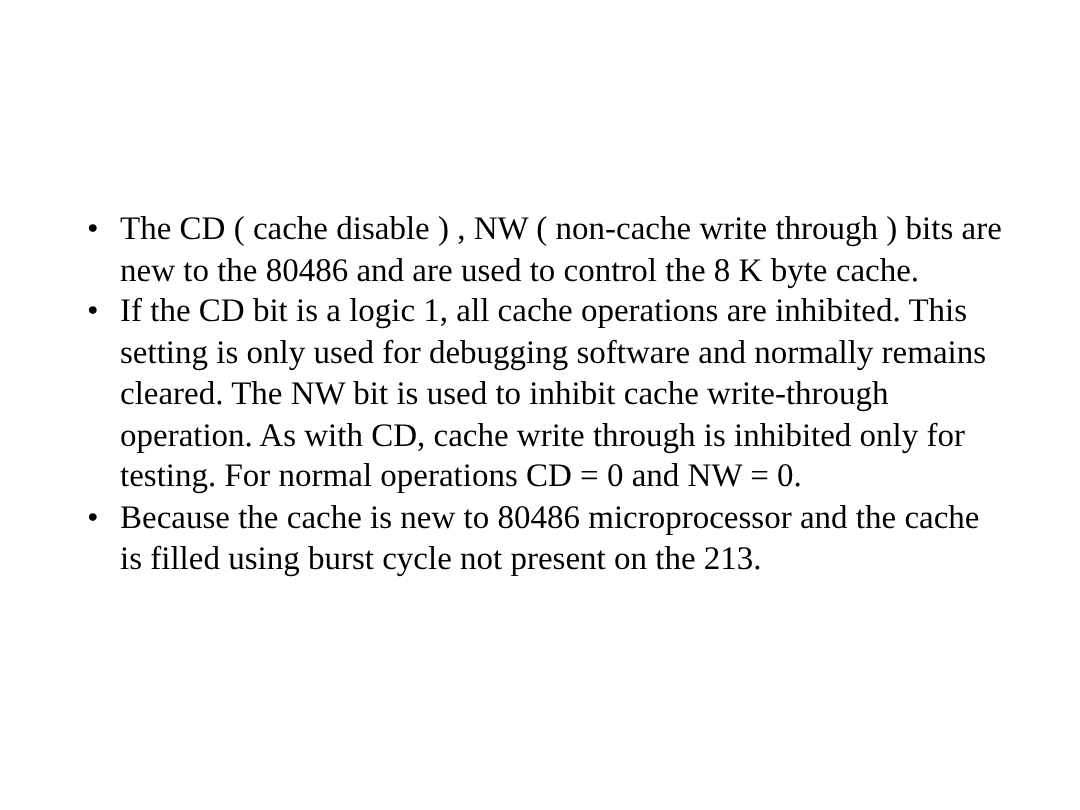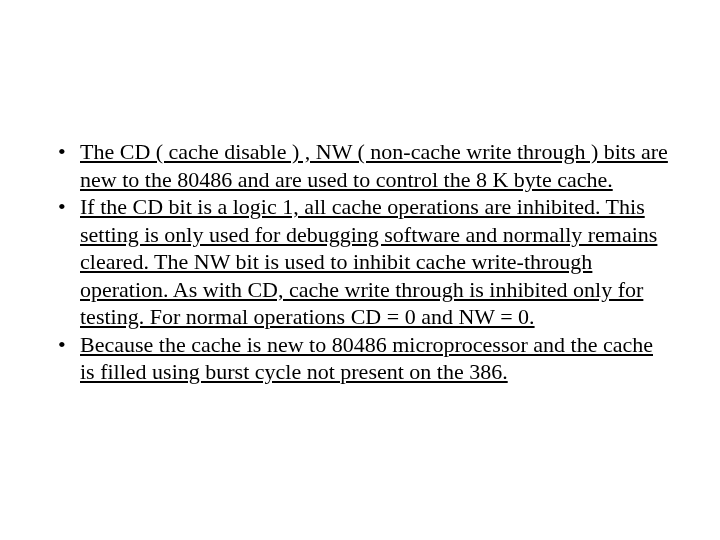--- a/index.html
+++ b/index.html
@@ -11,21 +11,20 @@
       width: 720px;
       height: 540px;
       background: #ffffff;
       font-family: "Times New Roman", Times, serif;
       font-size: 22px;
       color: #000000;
       padding: 138px 50px 0 50px;
     }
     ul {
       list-style: none;
-      text-decoration: underline;
     }
     li {
       position: relative;
       padding-left: 30px;
       line-height: 1.25;
       margin-bottom: 0;
     }
     li::before {
       content: "•";
       position: absolute;
@@ -38,15 +37,15 @@
 <body>
 
 <ul>
   <li>
     <span>The CD ( cache disable ) , NW ( non-cache write through ) bits are new to the 80486  and are used to control the 8 K byte cache.</span>
   </li>
   <li>
     <span>If the CD bit is a logic 1, all cache operations are inhibited. This setting is only used for debugging software and normally remains cleared. The NW bit is used to inhibit cache write-through operation. As with CD, cache write through is inhibited only for testing. For normal operations CD = 0 and NW = 0.</span>
   </li>
   <li>
-    <span>Because the cache is new to 80486 microprocessor and the cache is filled using burst cycle not present on the 386.</span>
+    <span>Because the cache is new to 80486 microprocessor and the cache is filled using burst cycle not present on the 213.</span>
   </li>
 </ul>
 
 </body></html>

